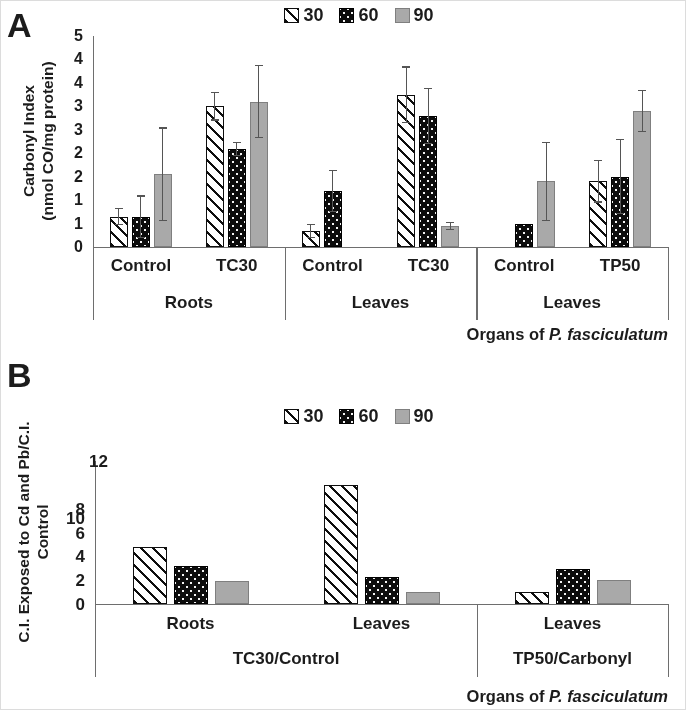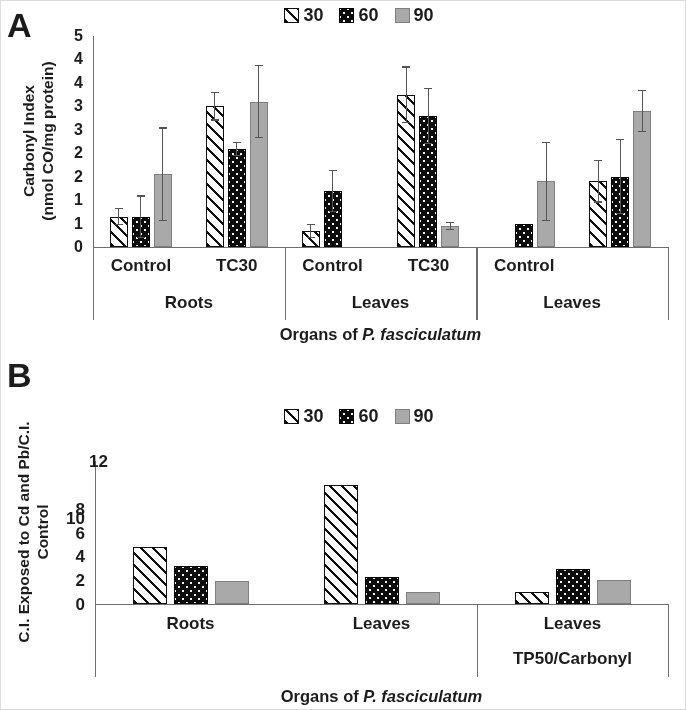--- a/index.html
+++ b/index.html
@@ -27,21 +27,21 @@
   .ln{position:absolute;background:var(--line,#6e6e6e);}
   .err{position:absolute;background:var(--err,#555555);}
   .tick{position:absolute;transform:translateY(-50%);font-weight:700;text-align:right;line-height:1;}
   .tickA{font-size:16px;}
   .tickB{font-size:17px;}
   .cat{position:absolute;text-align:center;font-weight:700;font-size:17px;line-height:22px;white-space:nowrap;}
   .ytitle{position:absolute;transform:translate(-50%,-50%) rotate(-90deg);text-align:center;
           font-weight:700;font-size:15.5px;line-height:19px;white-space:nowrap;}
   .ytA{left:38px;top:141px;}
   .ytB{left:33px;top:532px;}
-  .xtitle{position:absolute;text-align:center;font-weight:700;font-size:16.5px;}
+  .xtitle{position:absolute;text-align:right;font-weight:700;font-size:16.5px;}
   .xtA{left:93px;width:575px;top:325px;}
   .xtB{left:95px;width:573px;top:687px;}
   .it{font-style:italic;}
 </style>
 </head>
 <body>
 
 <div id="stage">
 
   <div class="plabel plA">A</div>
@@ -151,35 +151,37 @@
     <div class="bar p2" style="left: 441.417px; top: 225.9px; width: 18px; height: 21.1px;"></div>
     <div class="err" style="left: 449.917px; top: 222.149px; width: 1px; height: 7.50222px;"></div>
     <div class="err" style="left: 446.417px; top: 222.149px; width: 8px; height: 1.2px;"></div>
     <div class="err" style="left: 446.417px; top: 228.651px; width: 8px; height: 1.2px;"></div>
     <div class="cat" style="left: 476.333px; top: 255px; width: 95.8333px;">Control</div>
     <div class="bar p1" style="left: 515.25px; top: 223.556px; width: 18px; height: 23.4444px;"></div>
     <div class="bar p2" style="left: 537.25px; top: 181.356px; width: 18px; height: 65.6444px;"></div>
     <div class="err" style="left: 545.75px; top: 141.5px; width: 1px; height: 79.7111px;"></div>
     <div class="err" style="left: 542.25px; top: 141.5px; width: 8px; height: 1.2px;"></div>
     <div class="err" style="left: 542.25px; top: 220.211px; width: 8px; height: 1.2px;"></div>
+    <div class="cat" style="left: 572.167px; top: 255px; width: 95.8333px;">TP50</div>
     <div class="bar p0" style="left: 589.083px; top: 181.356px; width: 18px; height: 65.6444px;"></div>
     <div class="err" style="left: 597.583px; top: 160.256px; width: 1px; height: 42.2px;"></div>
     <div class="err" style="left: 594.083px; top: 160.256px; width: 8px; height: 1.2px;"></div>
     <div class="err" style="left: 594.083px; top: 201.456px; width: 8px; height: 1.2px;"></div>
     <div class="bar p1" style="left: 611.083px; top: 176.667px; width: 18px; height: 70.3333px;"></div>
     <div class="err" style="left: 619.583px; top: 139.156px; width: 1px; height: 75.0222px;"></div>
     <div class="err" style="left: 616.083px; top: 139.156px; width: 8px; height: 1.2px;"></div>
     <div class="err" style="left: 616.083px; top: 213.178px; width: 8px; height: 1.2px;"></div>
     <div class="bar p2" style="left: 633.083px; top: 111.022px; width: 18px; height: 135.978px;"></div>
     <div class="err" style="left: 641.583px; top: 89.9222px; width: 1px; height: 42.2px;"></div>
     <div class="err" style="left: 638.083px; top: 89.9222px; width: 8px; height: 1.2px;"></div>
     <div class="err" style="left: 638.083px; top: 131.122px; width: 8px; height: 1.2px;"></div>
     <div class="ln" style="left: 95px; top: 461px; width: 1.4px; height: 216px;"></div>
     <div class="ln" style="left: 95px; top: 604px; width: 574px; height: 1.4px;"></div>
     <div class="ln" style="left: 667.5px; top: 604px; width: 1.2px; height: 73px;"></div>
+    <div class="cat" style="left: 95px; top: 648px; width: 382px;">TC30/Control</div>
     <div class="ln" style="left: 477px; top: 604px; width: 1.2px; height: 73px;"></div>
     <div class="cat" style="left: 477px; top: 648px; width: 191px;">TP50/Carbonyl</div>
     <div class="tick tickB" style="right: 578px; top: 461px;">12</div>
     <div class="tick tickB" style="right: 601px; top: 484.833px; margin-top: 33px;">10</div>
     <div class="tick tickB" style="right: 601px; top: 508.667px;">8</div>
     <div class="tick tickB" style="right: 601px; top: 532.5px;">6</div>
     <div class="tick tickB" style="right: 601px; top: 556.333px;">4</div>
     <div class="tick tickB" style="right: 601px; top: 580.167px;">2</div>
     <div class="tick tickB" style="right: 601px; top: 604px;">0</div>
     <div class="cat" style="left: 95px; top: 613px; width: 191px;">Roots</div>

